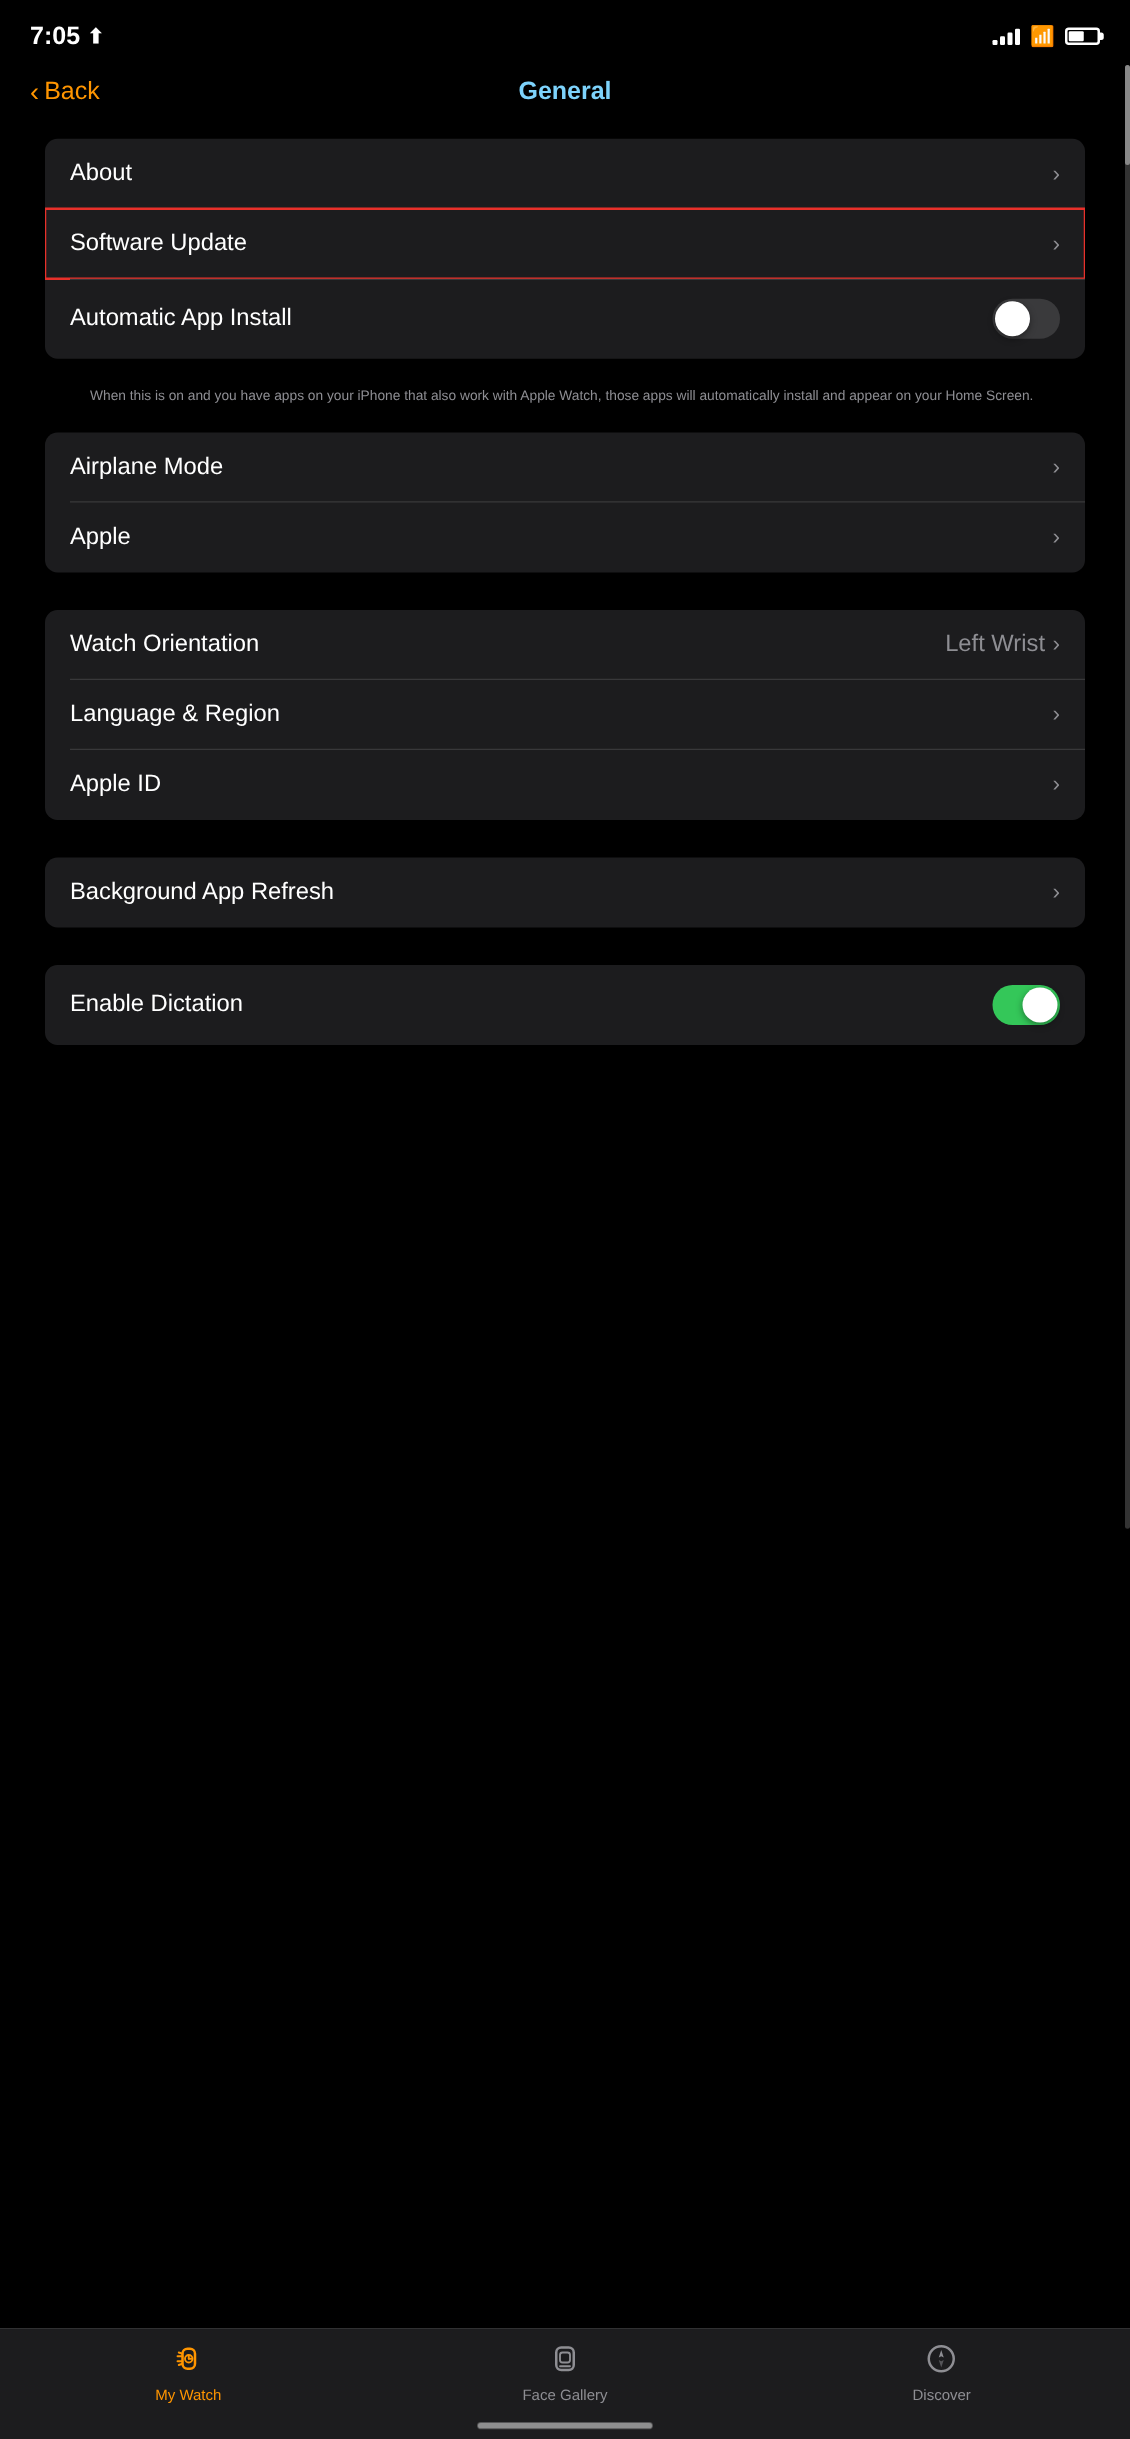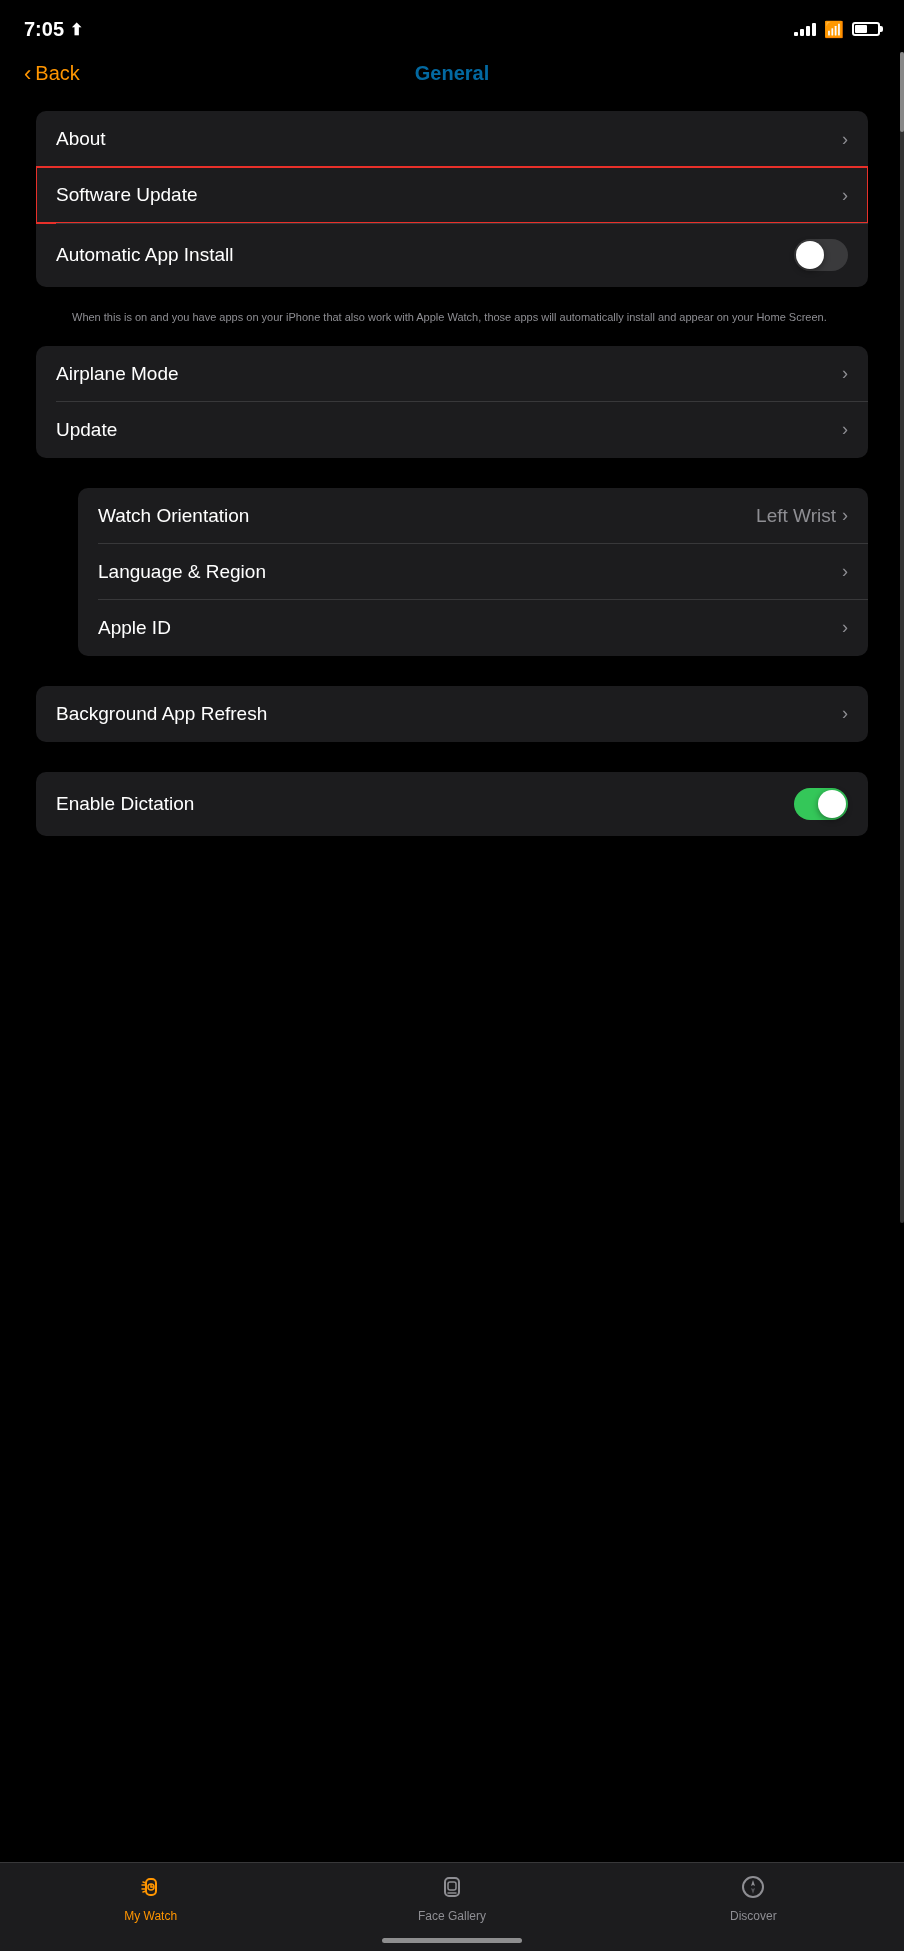--- a/index.html
+++ b/index.html
@@ -104,21 +104,21 @@
 
     .back-chevron {
       font-size: 22px;
       font-weight: 300;
       line-height: 1;
     }
 
     .nav-title {
       font-size: 20px;
       font-weight: 700;
-      color: #0369a1;
+      color: #7dd3fc;
     }
 
     
     .content {
       padding: 10px 36px;
       padding-bottom: 120px;
     }
 
     
     .settings-group {
@@ -359,29 +359,29 @@
   <div class="settings-group">
 
     <div class="settings-item">
       <span class="settings-item-label">Airplane Mode</span>
       <div class="settings-item-right">
         <span class="chevron-right">›</span>
       </div>
     </div>
 
     <div class="settings-item">
-      <span class="settings-item-label">Update</span>
-      <div class="settings-item-right">
-        <span class="chevron-right">›</span>
-      </div>
-    </div>
-
-  </div>
-
-  <div class="settings-group" style="margin-top: 30px; margin-left: 42px;">
+      <span class="settings-item-label">Apple</span>
+      <div class="settings-item-right">
+        <span class="chevron-right">›</span>
+      </div>
+    </div>
+
+  </div>
+
+  <div class="settings-group" style="margin-top: 30px;">
 
     <div class="settings-item">
       <span class="settings-item-label">Watch Orientation</span>
       <div class="settings-item-right">
         <span>Left Wrist</span>
         <span class="chevron-right">›</span>
       </div>
     </div>
 
     <div class="settings-item">

